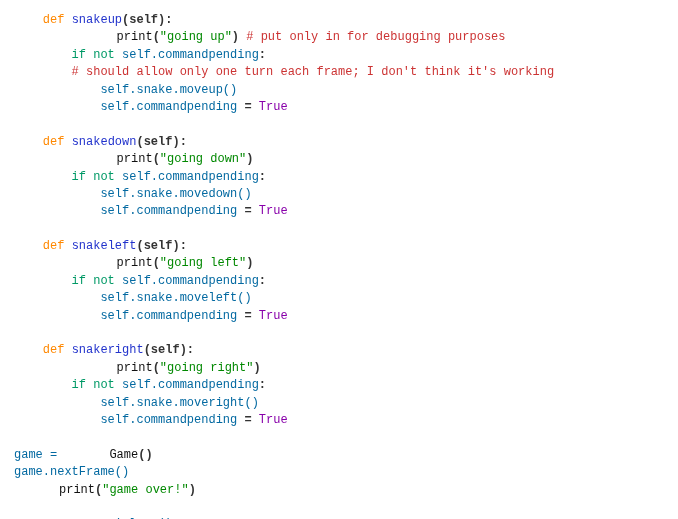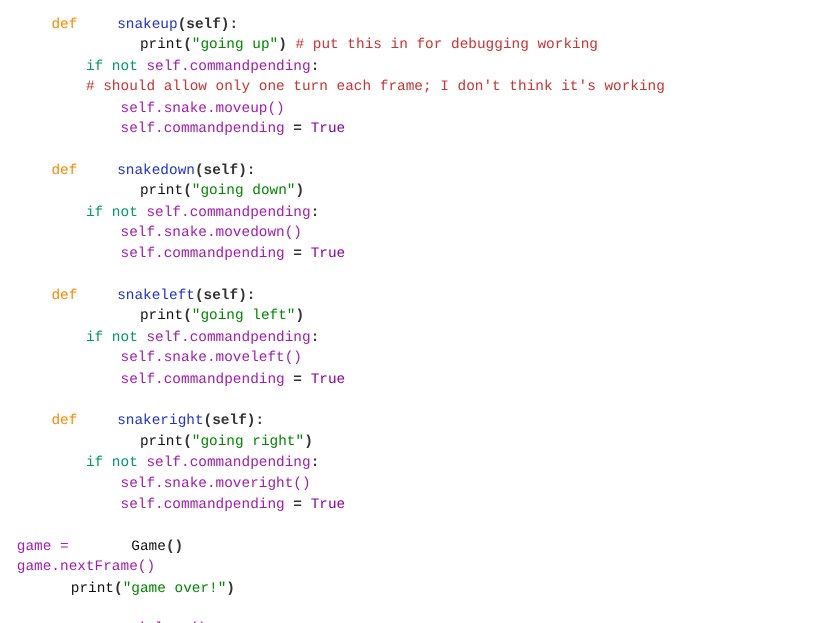--- a/index.html
+++ b/index.html
@@ -13,34 +13,34 @@
     width: 678px;
     box-sizing: border-box;
   }
   pre.code {
     margin: 0;
     white-space: pre;
     font-family: inherit;
   }
   .tok { display:inline; }
   .kw-def   { color: #ff8800; }     
-  .fn-name  { color: #2233cc; margin-left: 26px; }     
+  .fn-name  { color: #2233cc; }     
   .call-fn  { color: #111111; padding-left: 45px; }     
   .kw-flow  { color: #009966; text-align: right; }     
   .kw-const { color: #8800aa; }     
   .string   { color: #008800; }     
   .comment  { color: #cc3333; }     
   .punct    { color: #333333; font-weight: bold; }
-  .attr     { color: #a21caf; }
+  .attr     { color: #0369a1; }
 </style>
 </head>
 <body>
 
 <pre class="code"><span class="tok">    </span><span class="tok kw-def">def</span> <span class="tok fn-name">snakeup</span><span class="tok punct">(self):</span>
-<span class="tok">        </span><span class="tok call-fn">print</span><span class="tok punct">(</span><span class="tok string">"going up"</span><span class="tok punct">)</span><span class="tok comment"> # put this in for debugging working</span>
+<span class="tok">        </span><span class="tok call-fn">print</span><span class="tok punct">(</span><span class="tok string">"going up"</span><span class="tok punct">)</span><span class="tok comment"> # put only in for debugging purposes</span>
 <span class="tok">        </span><span class="tok kw-flow">if not</span> <span class="tok attr">self.commandpending</span><span class="tok punct">:</span>
 <span class="tok">        </span><span class="tok comment"># should allow only one turn each frame; I don't think it's working</span>
 <span class="tok">            </span><span class="tok attr">self.snake.moveup()</span>
 <span class="tok">            </span><span class="tok attr">self.commandpending</span><span class="tok punct"> = </span><span class="tok kw-const">True</span>
 
 <span class="tok">    </span><span class="tok kw-def">def</span> <span class="tok fn-name">snakedown</span><span class="tok punct">(self):</span>
 <span class="tok">        </span><span class="tok call-fn">print</span><span class="tok punct">(</span><span class="tok string">"going down"</span><span class="tok punct">)</span>
 <span class="tok">        </span><span class="tok kw-flow">if not</span> <span class="tok attr">self.commandpending</span><span class="tok punct">:</span>
 <span class="tok">            </span><span class="tok attr">self.snake.movedown()</span>
 <span class="tok">            </span><span class="tok attr">self.commandpending</span><span class="tok punct"> = </span><span class="tok kw-const">True</span>

